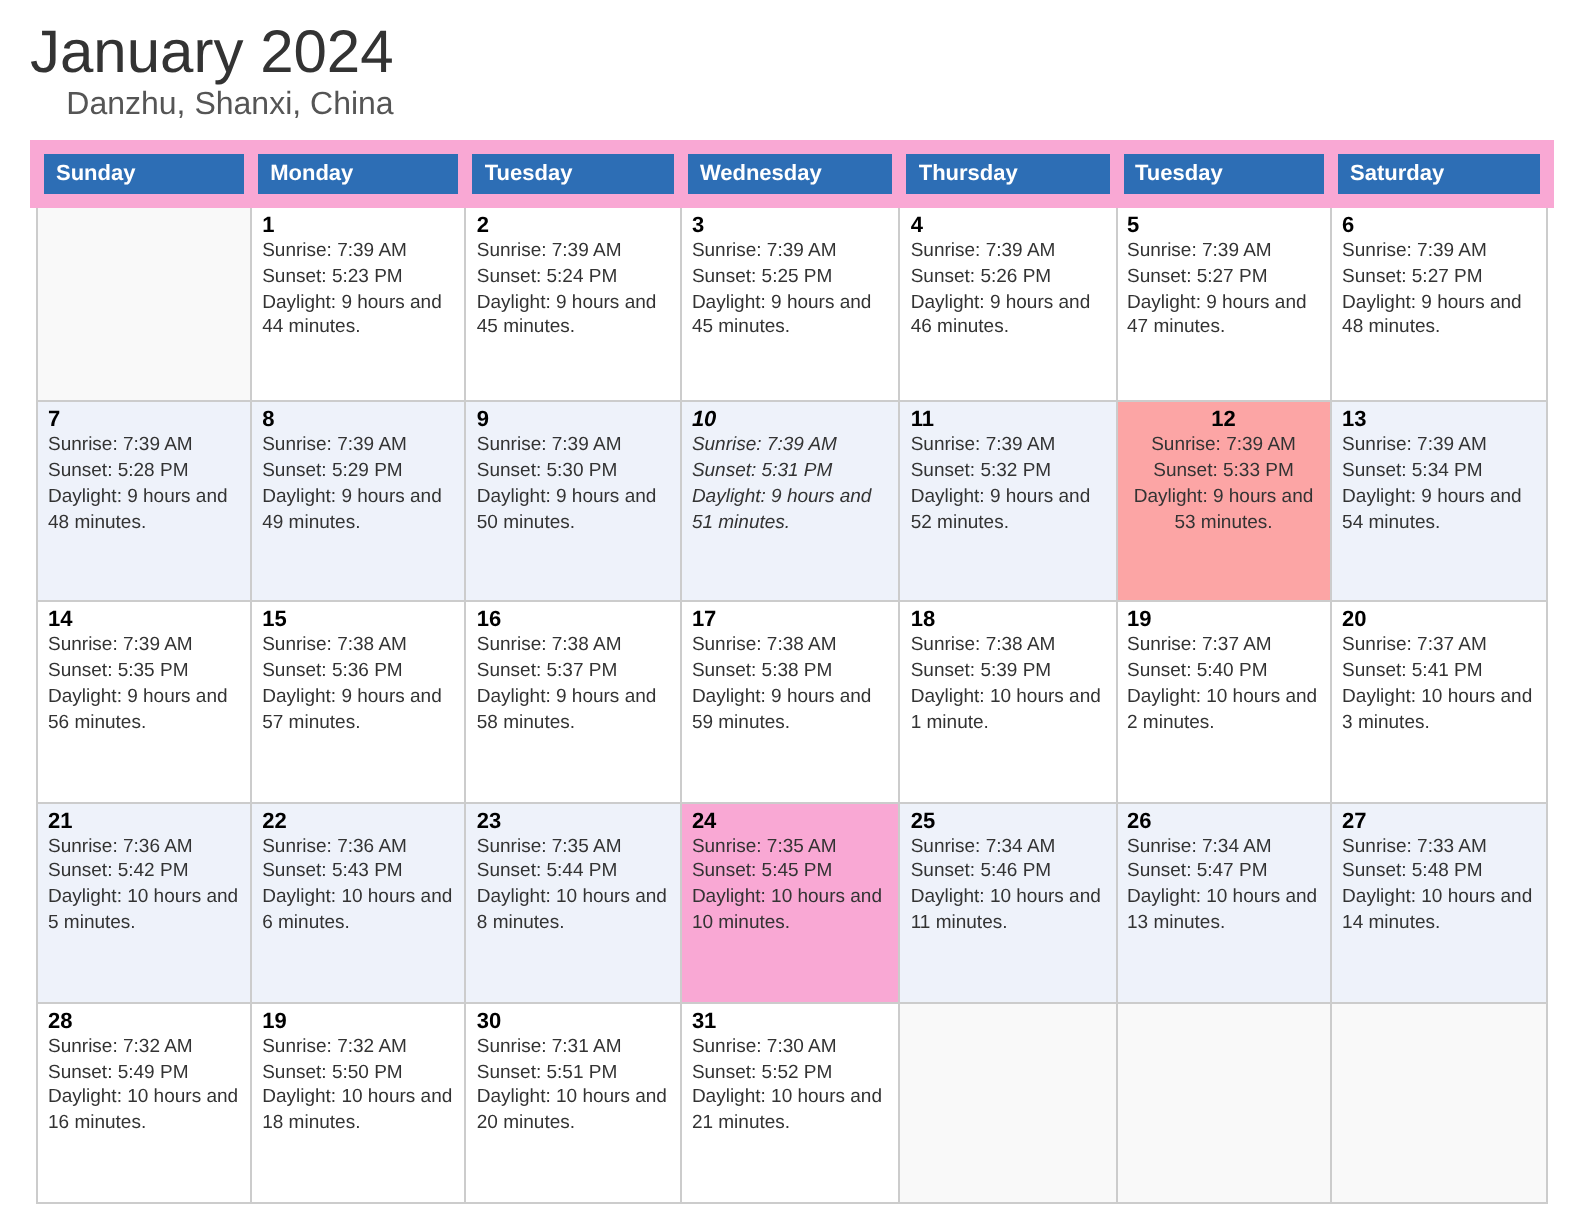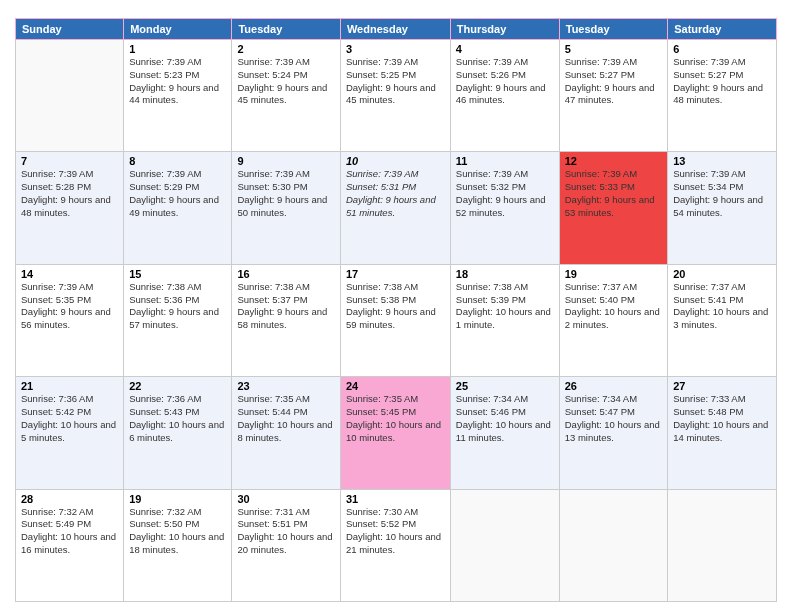--- a/index.html
+++ b/index.html
@@ -50,21 +50,21 @@
       flex: 1;
       font-size: 10px;
     }
     .calendar th {
       background-color: #2d6eb5;
       color: #fff;
       text-align: left;
       padding: 4px 6px;
       font-size: 11px;
       font-weight: bold;
-      border: 1px solid #f9a8d4;
+      border: 7px solid #f9a8d4;
     }
     .calendar td {
       border: 1px solid #ccc;
       vertical-align: top;
       padding: 3px 5px;
       width: 113px;
       height: 80px;
       background: #fff;
     }
     .calendar td.empty {
@@ -86,20 +86,24 @@
     }
     tr:nth-child(even) td:not(.empty) {
       background: #f0f4fb;
     }
   </style>
 </head>
 <body>
 
 <div class="page">
   <div class="header">
+    <div class="title-area">
+      <div class="month-year">January 2024</div>
+      <div class="location">Danzhu, Shanxi, China</div>
+    </div>
   </div>
 
   <table class="calendar">
     <thead>
       <tr id="thead-row">
           <th>Sunday</th>
           <th>Monday</th>
           <th>Tuesday</th>
           <th>Wednesday</th>
           <th>Thursday</th>
@@ -149,21 +153,21 @@
             <div class="day-info">Sunrise: 7:39 AM<br>Sunset: 5:30 PM<br>Daylight: 9 hours and 50 minutes.</div>
           </td>
           <td style="background: rgb(238, 242, 250); font-style: italic;">
             <span class="day-num">10</span>
             <div class="day-info">Sunrise: 7:39 AM<br>Sunset: 5:31 PM<br>Daylight: 9 hours and 51 minutes.</div>
           </td>
           <td style="background: rgb(238, 242, 250);">
             <span class="day-num">11</span>
             <div class="day-info">Sunrise: 7:39 AM<br>Sunset: 5:32 PM<br>Daylight: 9 hours and 52 minutes.</div>
           </td>
-          <td style="background: #ef4444;">
+          <td style="background: #fca5a5; text-align: center;">
             <span class="day-num">12</span>
             <div class="day-info">Sunrise: 7:39 AM<br>Sunset: 5:33 PM<br>Daylight: 9 hours and 53 minutes.</div>
           </td>
           <td style="background: rgb(238, 242, 250);">
             <span class="day-num">13</span>
             <div class="day-info">Sunrise: 7:39 AM<br>Sunset: 5:34 PM<br>Daylight: 9 hours and 54 minutes.</div>
           </td>
         </tr>
         <tr>
           <td>

